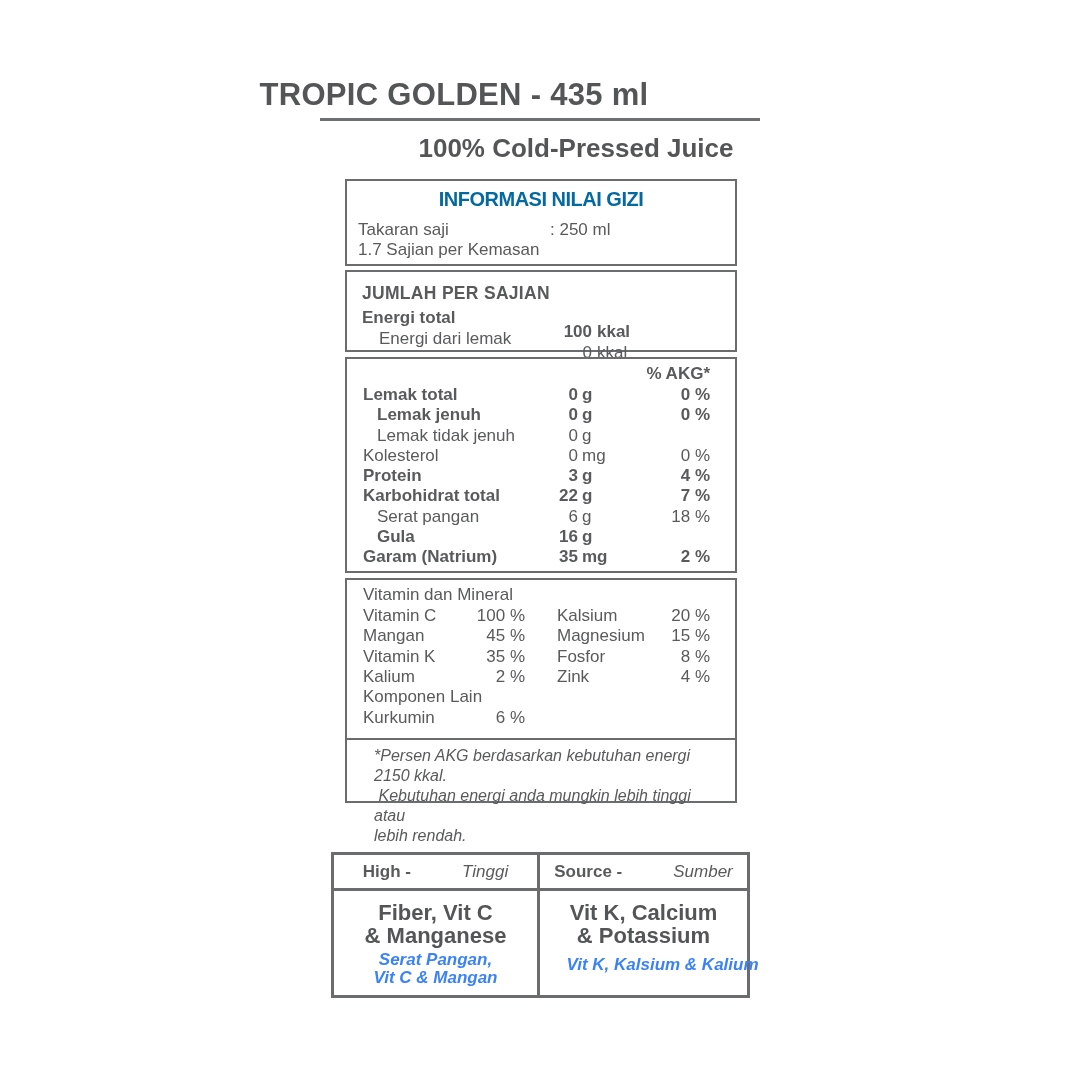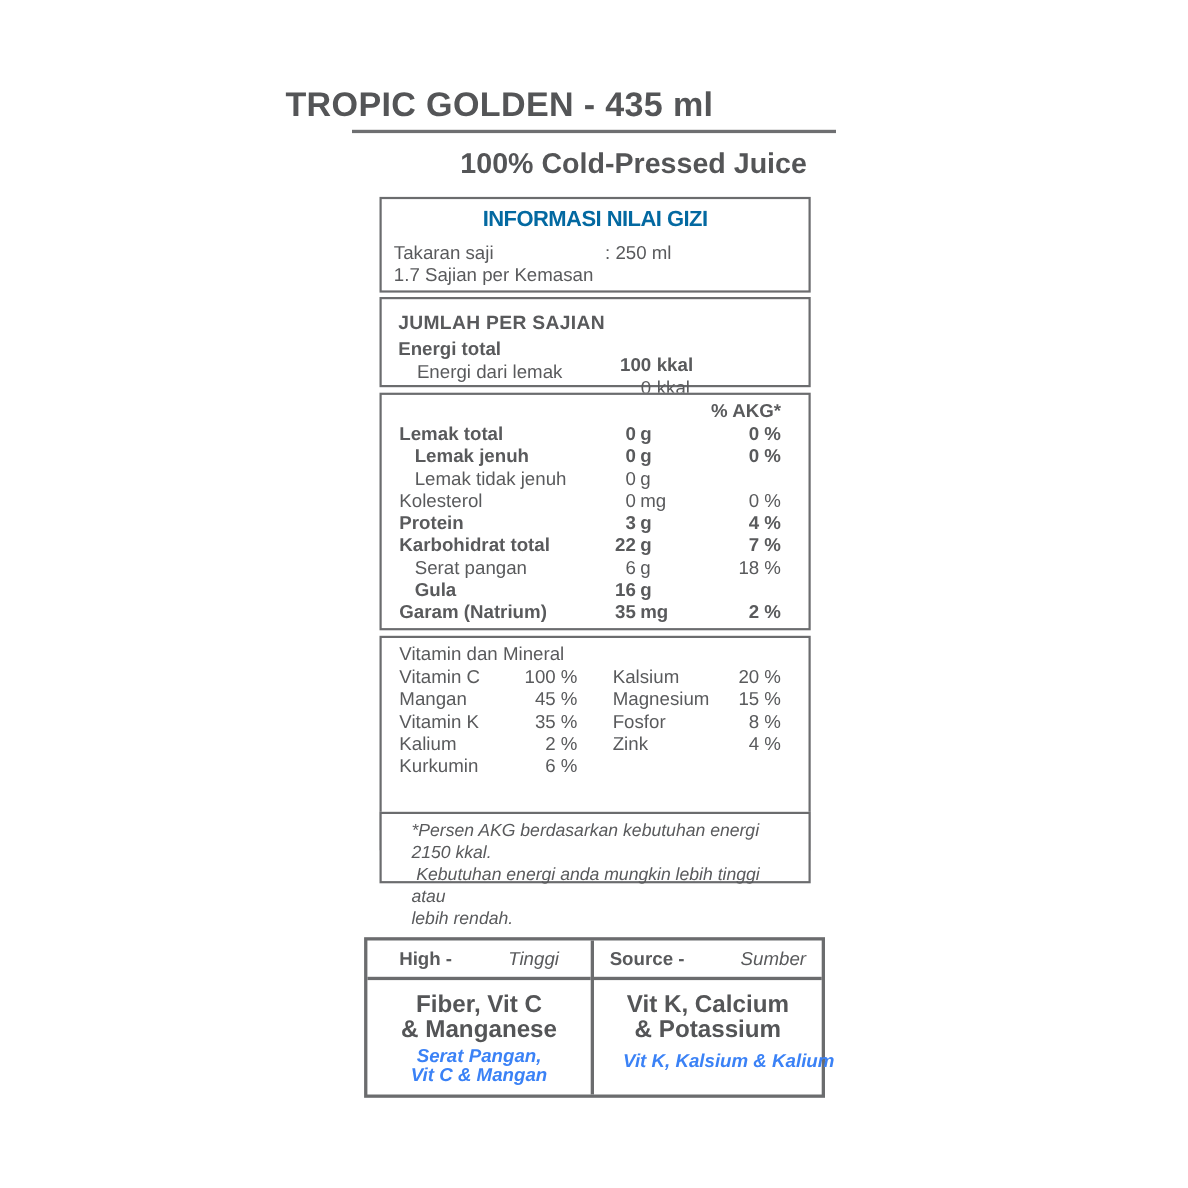--- a/index.html
+++ b/index.html
@@ -185,20 +185,23 @@
       <span class="l-val">35 %</span>
       <span class="r-lbl">Fosfor</span>
       <span class="r-val">8 %</span>
     </div>
     <div class="vrow">
       <span class="l-lbl">Kalium</span>
       <span class="l-val">2 %</span>
       <span class="r-lbl">Zink</span>
       <span class="r-val">4 %</span>
     </div>
+    <div class="vhead">
+      <span>Komponen Lain</span>
+    </div>
     <div class="vrow">
       <span class="l-lbl">Kurkumin</span>
       <span class="l-val">6 %</span>
     </div>
   </div>
 
   <div class="box" id="box5">
     <span class="fn-line">*Persen AKG berdasarkan kebutuhan energi 2150 kkal.</span>
     <span class="fn-line"> Kebutuhan energi anda mungkin lebih tinggi atau</span>
     <span class="fn-line">lebih rendah.</span>

